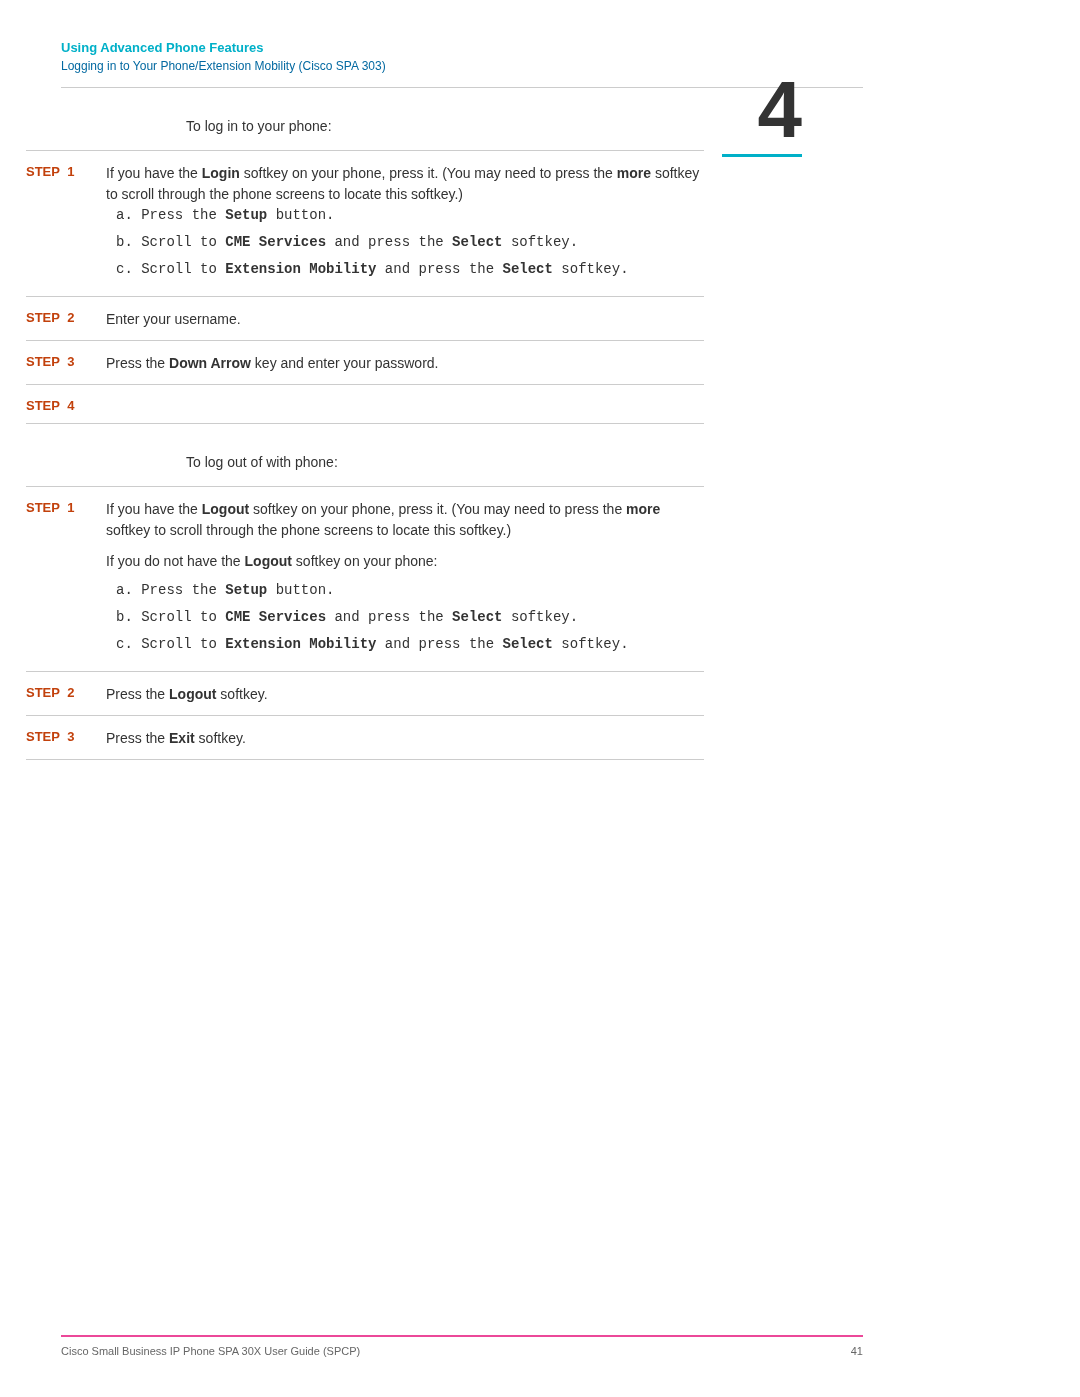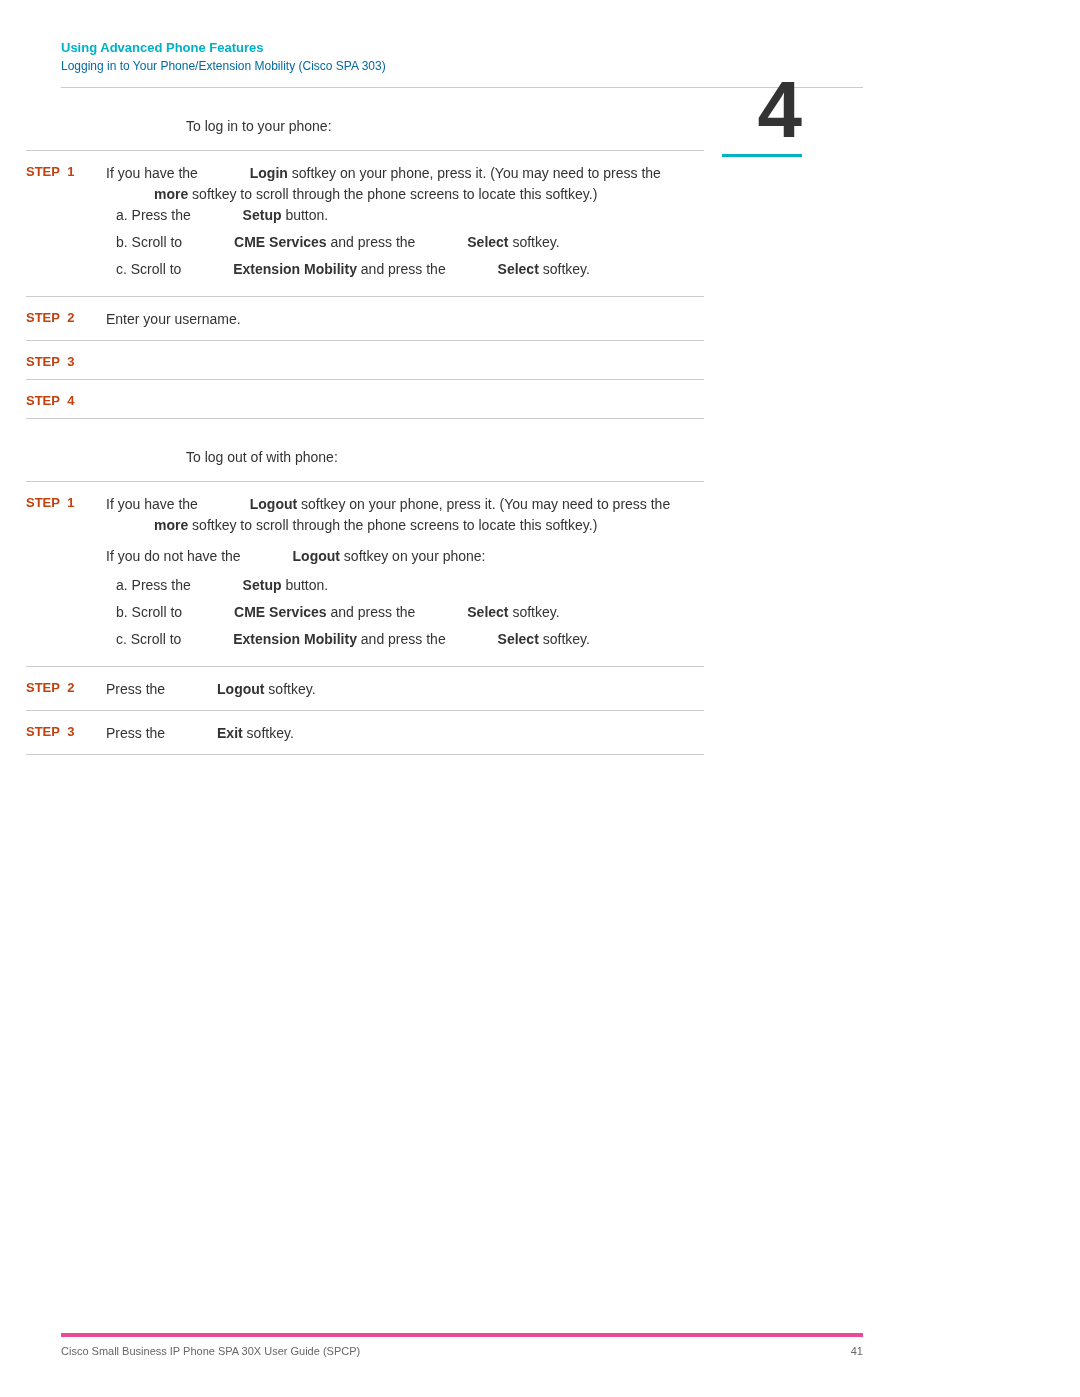--- a/index.html
+++ b/index.html
@@ -94,31 +94,31 @@
 
     .step-content {
       flex: 1;
       font-size: 14px;
       color: #333;
       line-height: 1.5;
     }
 
     .step-content b, .step-content strong {
       font-weight: bold;
-      margin-left: 48px;
     }
 
     .sub-intro {
       margin-top: 10px;
       margin-bottom: 8px;
     }
 
     .sub-list {
       list-style: none;
       padding-left: 10px;
+      font-family: Liberation Mono, monospace;
     }
 
     .sub-list li {
       margin-bottom: 6px;
       line-height: 1.5;
     }
 
     .sub-list li::before {
       content: attr(data-letter) ".  ";
       font-weight: normal;
@@ -130,21 +130,21 @@
 
     
     .footer {
       position: absolute;
       bottom: 40px;
       left: 61px;
       right: 61px;
       display: flex;
       justify-content: space-between;
       align-items: center;
-      border-top: 4px solid #ec4899;
+      border-top: 2px solid #ec4899;
       padding-top: 8px;
     }
 
     .footer-text {
       font-size: 11px;
       color: #666;
     }
 
     .footer-page {
       font-size: 11px;
@@ -210,20 +210,23 @@
         <span class="step-label">STEP&nbsp;&nbsp;2</span>
         <div class="step-content">
           Enter your username.
         </div>
       </div>
     </div>
 
     <div class="step-block">
       <div class="step-block-inner">
         <span class="step-label">STEP&nbsp;&nbsp;3</span>
+        <div class="step-content">
+          Press the <b>Down Arrow</b> key and enter your password.
+        </div>
       </div>
     </div>
 
     <div class="step-block">
       <div class="step-block-inner">
         <span class="step-label">STEP&nbsp;&nbsp;4</span>
       </div>
     </div>
 
     <div class="section-gap"></div>

